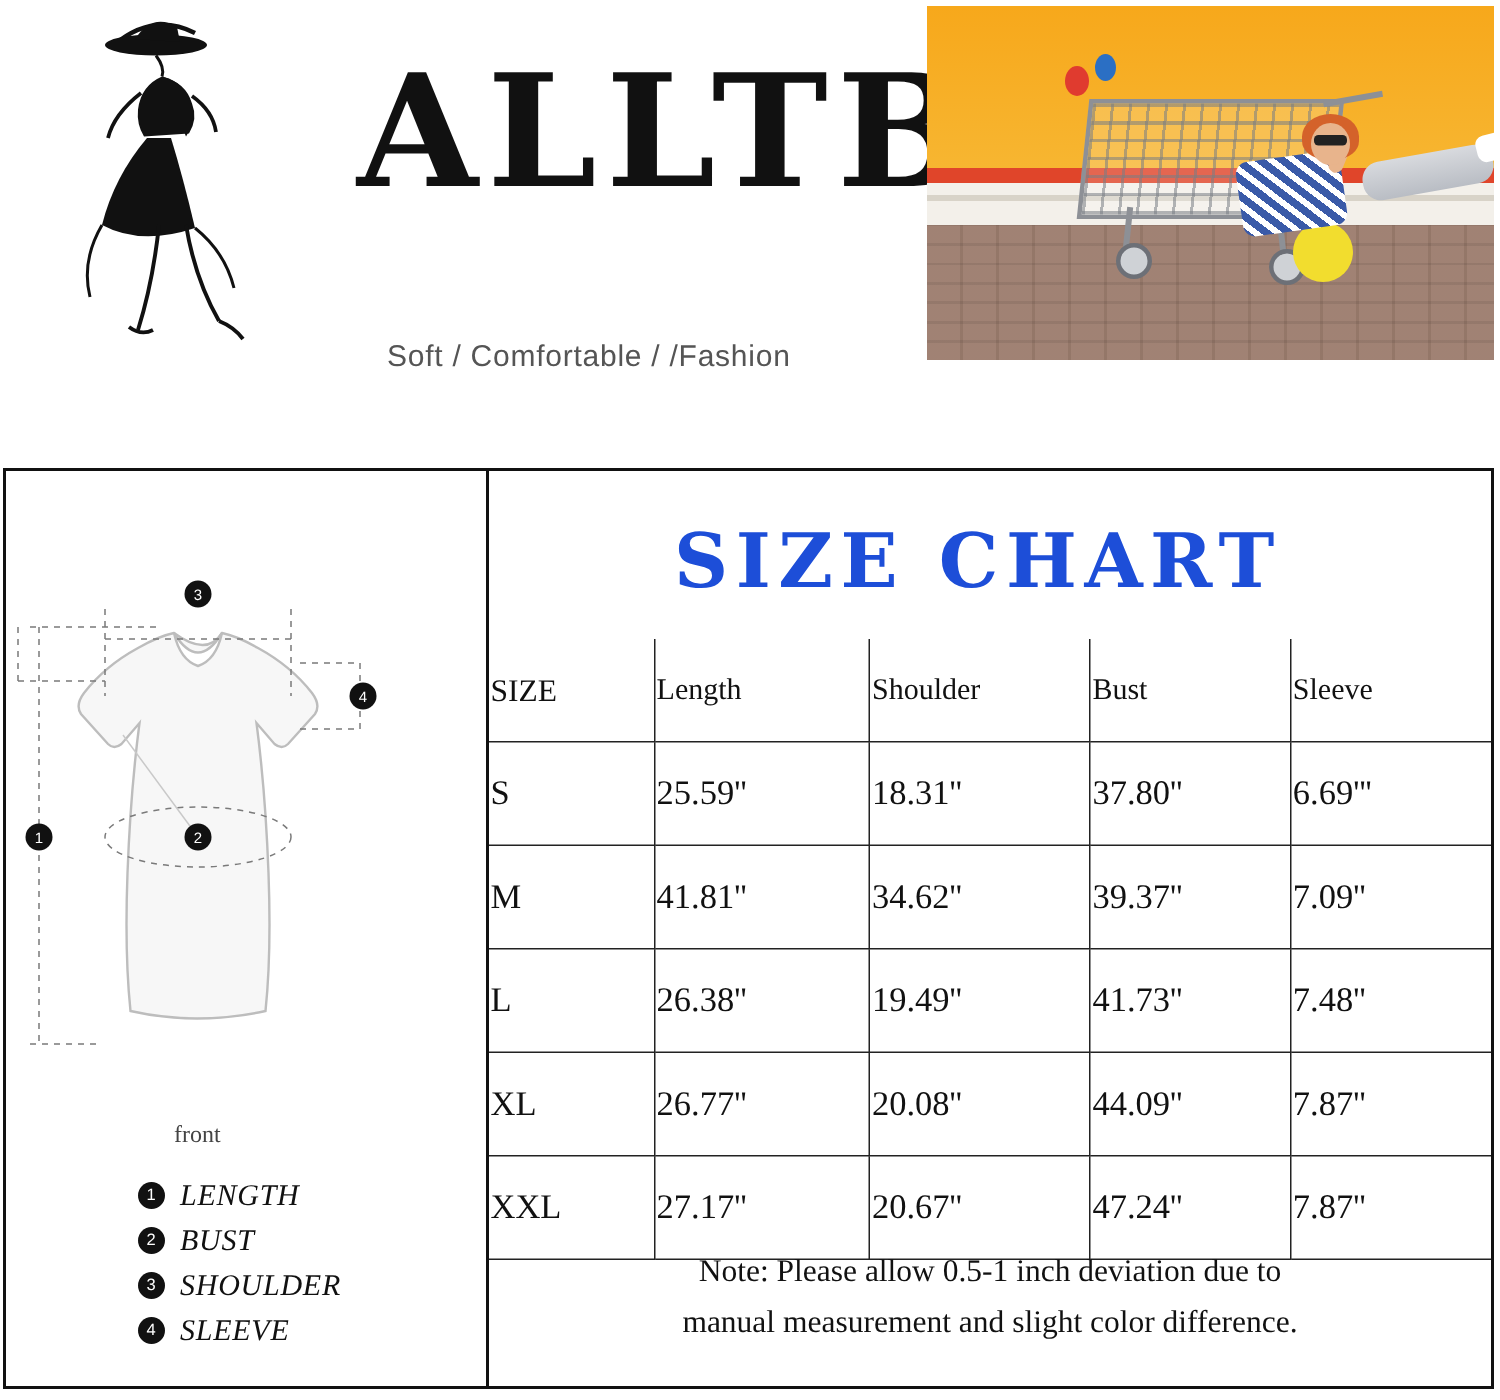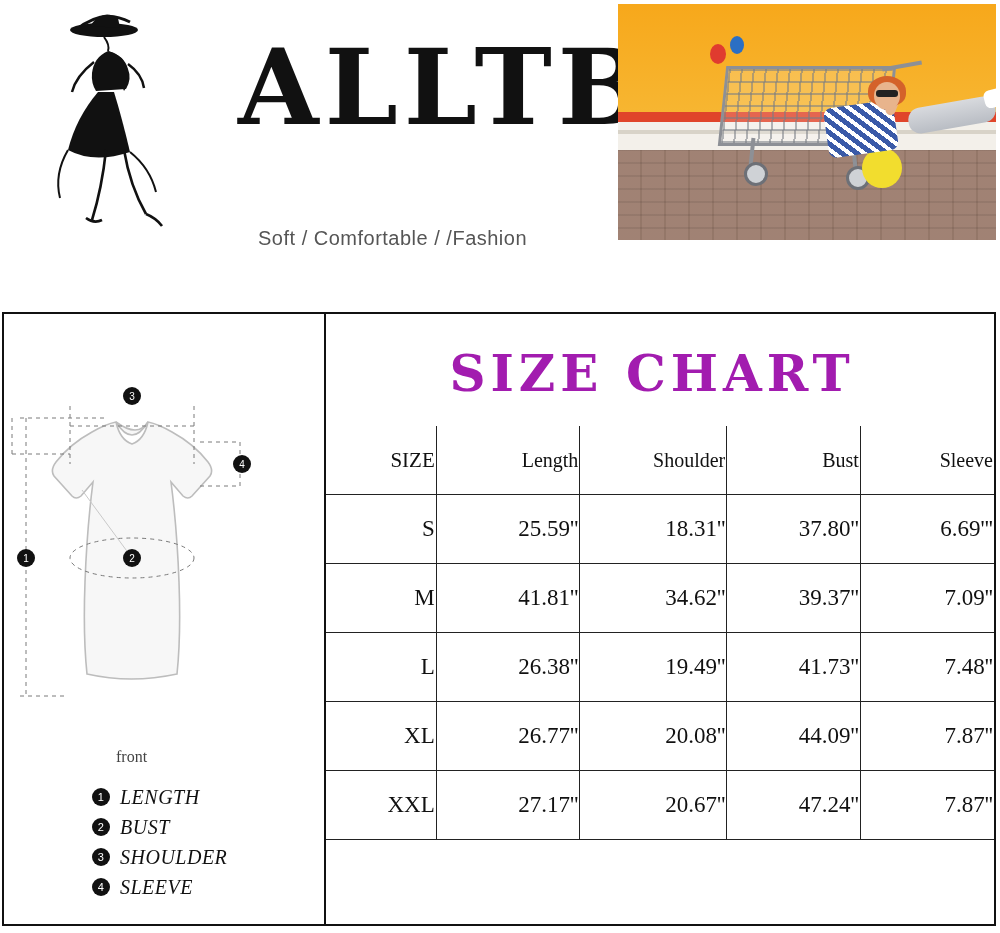--- a/index.html
+++ b/index.html
@@ -271,37 +271,37 @@
   
   .size-title {
     position: absolute;
     left: 0; right: 16px;
     top: 30px;
     text-align: center;
     font-family: "DejaVu Serif", serif;
     font-weight: 700;
     font-size: 50px;
     letter-spacing: 5px;
-    color: #a21caf;
+    color: #1d4ed8;
   }
   table.size-table {
     position: absolute;
     left: 0;
     top: 112px;
     width: 100%;
     border-collapse: collapse;
     font-family: "Liberation Serif", serif;
   }
   table.size-table th,
   table.size-table td {
     border: 1px solid #222;
     border-left: none;
     border-right: 1px solid #222;
     height: 66px;
-    text-align: right;
+    text-align: left;
     font-weight: normal;
     color: #111;
   }
   table.size-table tr th:last-child,
   table.size-table tr td:last-child {
     border-right: none;
   }
   table.size-table thead th {
     font-size: 20px;
     border-top: none;
@@ -524,14 +524,18 @@
         <tr>
           <td>XXL</td>
           <td>27.17''</td>
           <td>20.67''</td>
           <td>47.24''</td>
           <td>7.87''</td>
         </tr>
       </tbody>
     </table>
 
+    <div class="note">
+      <div>Note: Please allow 0.5-1 inch deviation due to</div>
+      <div>manual measurement and slight color difference.</div>
+    </div>
   </div>
 </div>
 
 </body></html>

